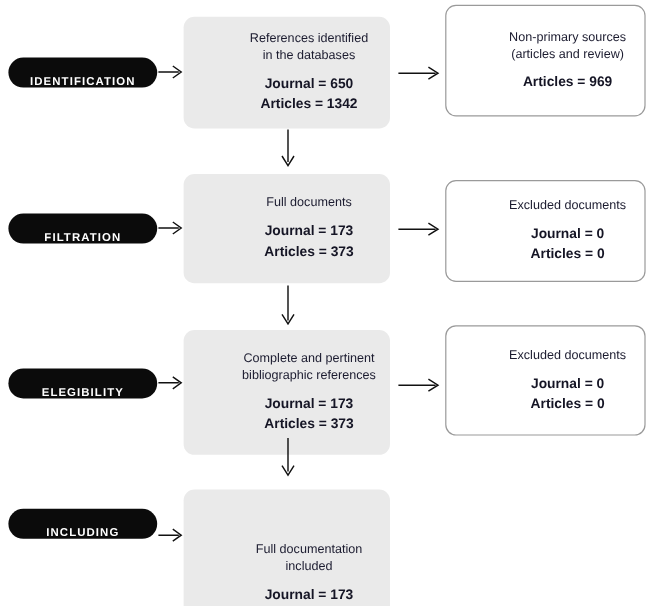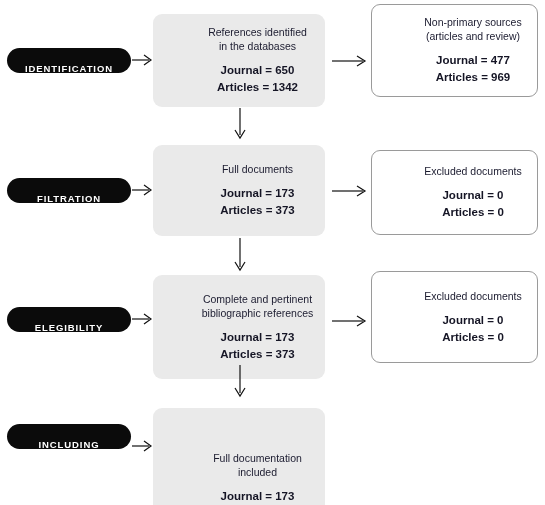--- a/index.html
+++ b/index.html
@@ -127,21 +127,20 @@
       <polyline points="26,5 34,10 26,15" fill="none" stroke="#111111" stroke-width="1.2"></polyline>
     </svg>
   </div>
 
   <div class="flow-box secondary" style="top:4px; height:93px;">
     <div>
       <div class="box-title">Non-primary sources</div>
       <div class="box-title">(articles and review)</div>
     </div>
     <div class="box-stats">
-      <div class="box-stat">Journal = 477</div>
       <div class="box-stat">Articles = 969</div>
     </div>
   </div>
 
   <div class="arrow" style="left:231px; top:107px;">
     <svg width="18" height="36" viewBox="0 0 18 36">
       <line x1="9" y1="1" x2="9" y2="28" stroke="#111111" stroke-width="1.2"></line>
       <polyline points="4,23 9,31 14,23" fill="none" stroke="#111111" stroke-width="1.2"></polyline>
     </svg>
   </div>

